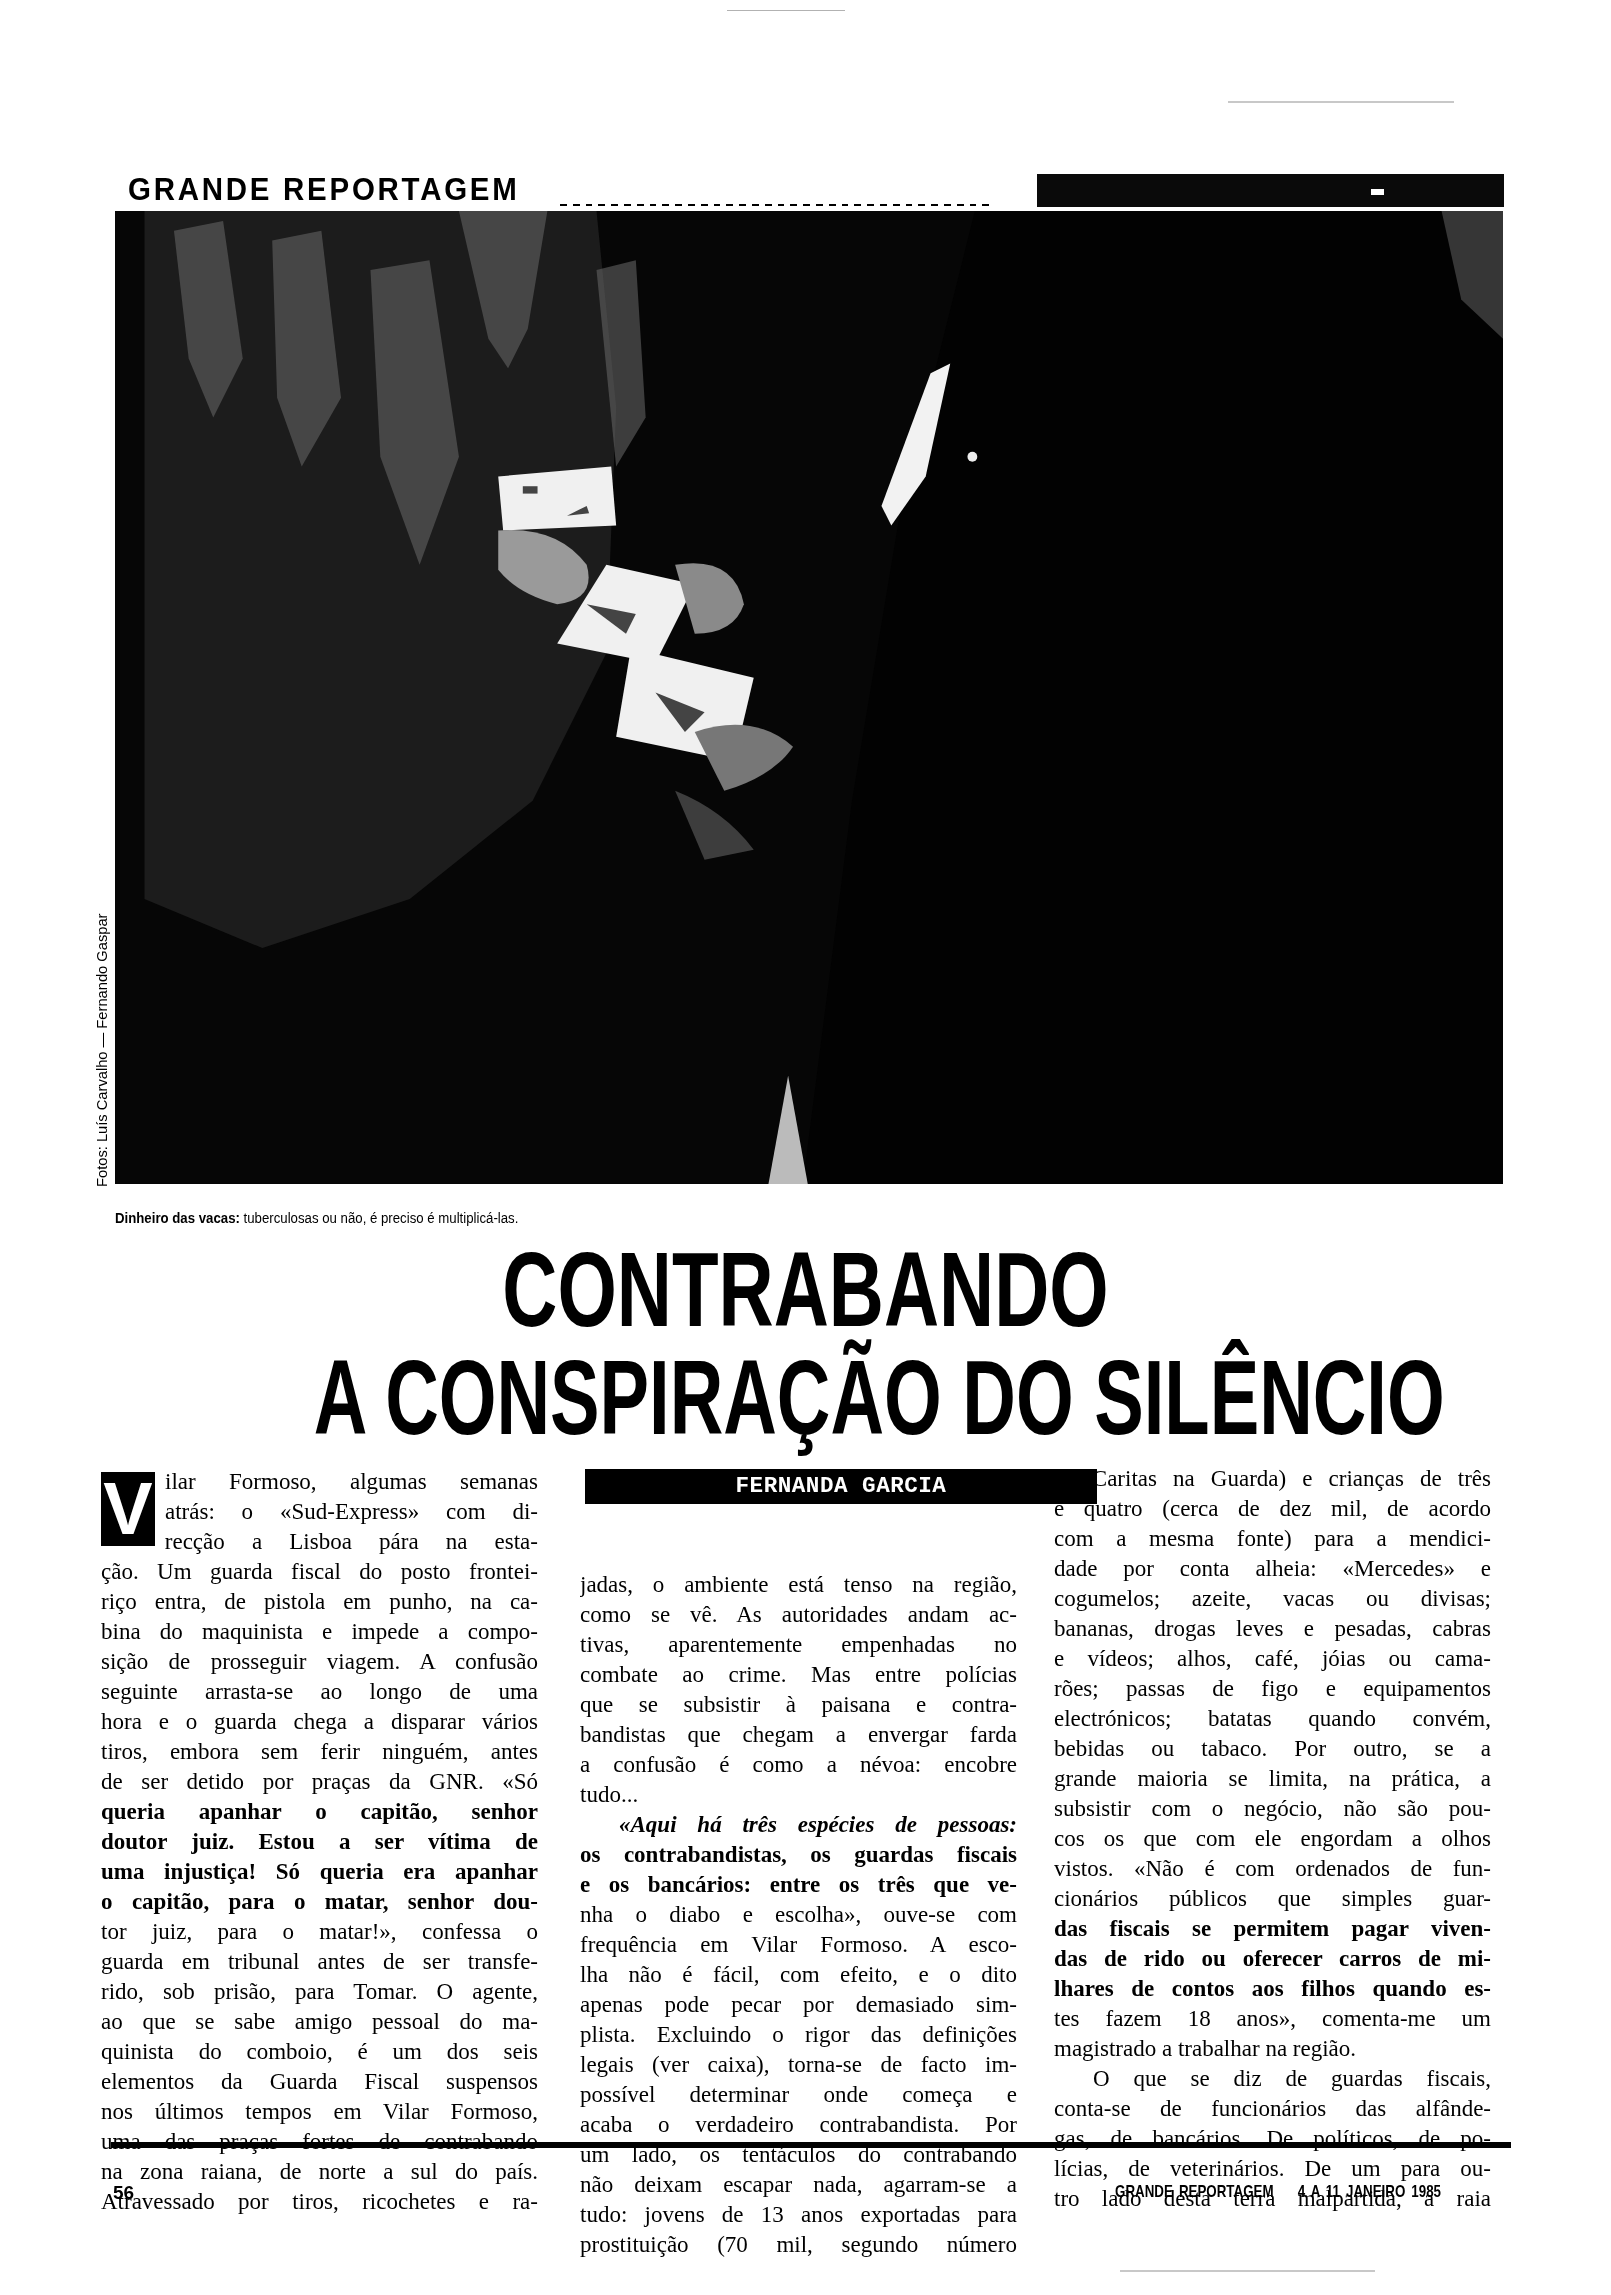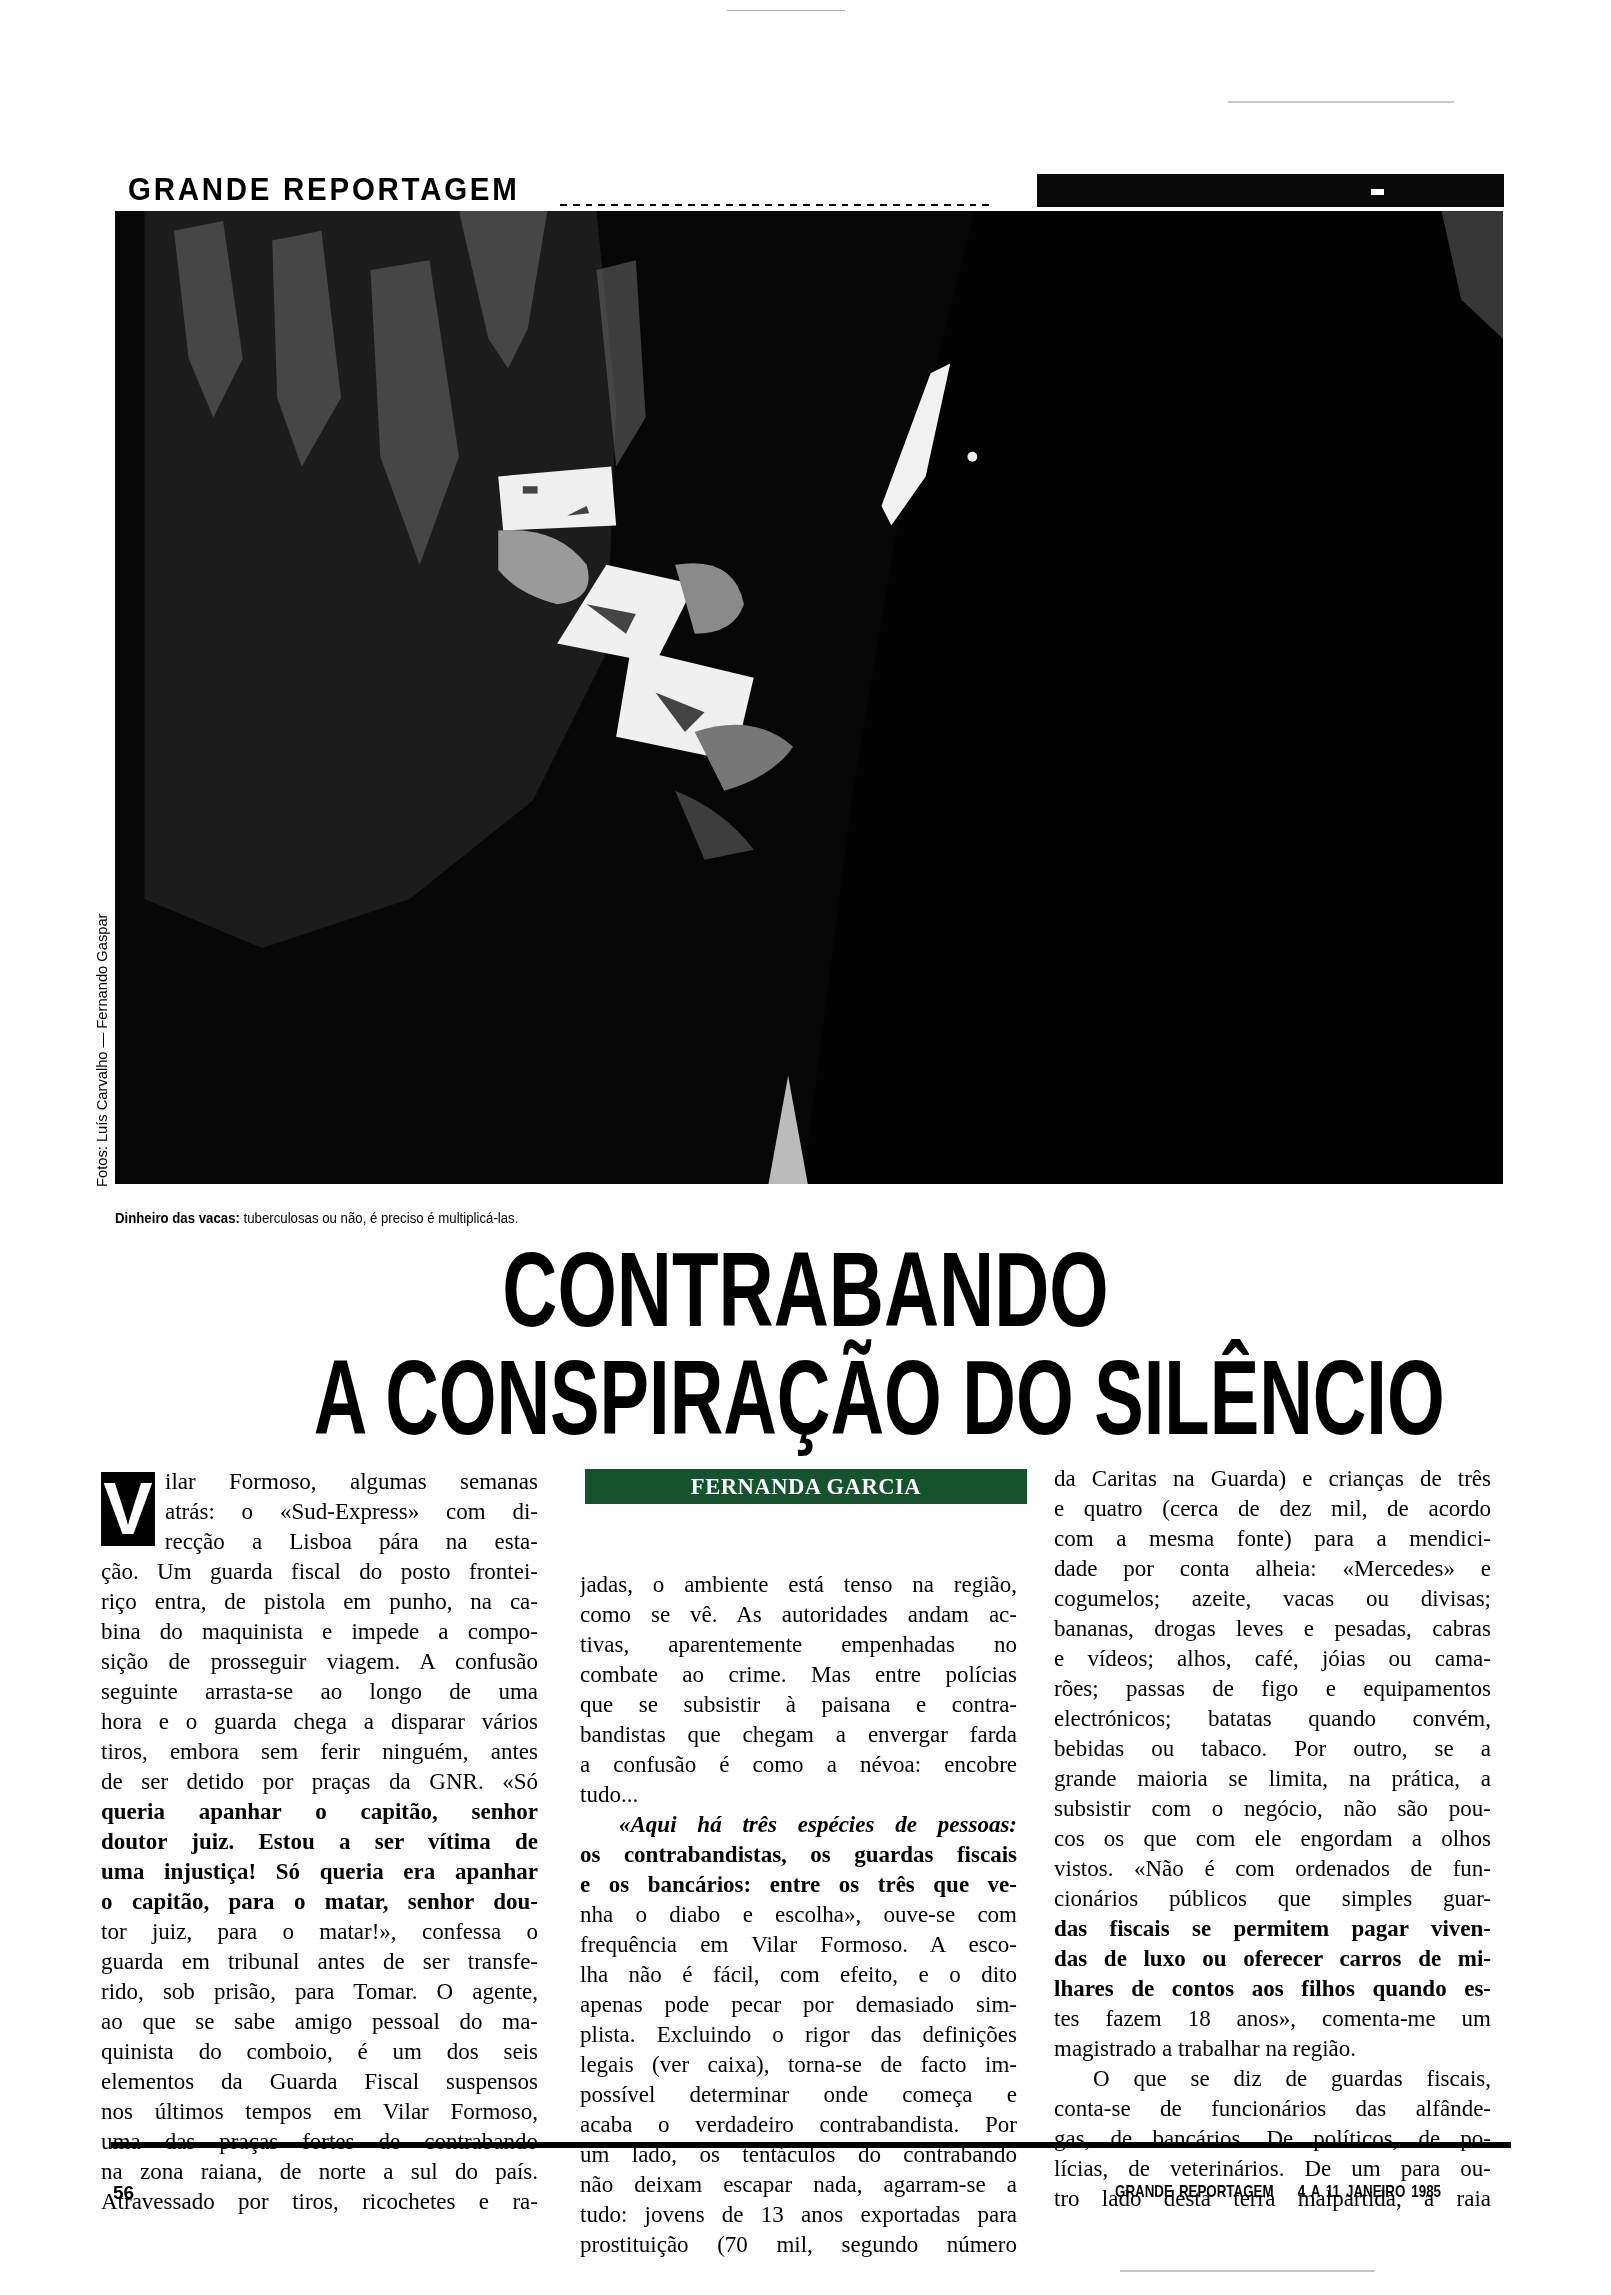--- a/index.html
+++ b/index.html
@@ -59,22 +59,22 @@
   .col .indent { padding-left: 39px; }
   .c1 { left: 101px; }
   .c2 { left: 580px; top: 1570px; }
   .c3 { left: 1054px; top: 1464px; }
   .dropcap {
     float: left; width: 54px; height: 74px; margin: 4.9px 9.8px 0 0; background: #000; color: #fff;
     font-family: "Liberation Sans", "DejaVu Sans", sans-serif; font-weight: 700; font-size: 74px;
     line-height: 74px; text-align: center;
   }
   .byline {
-    position: absolute; left: 585px; top: 1469px; width: 442px; height: 35px; background: #14532d; color: #fff;
-    font-family: Liberation Serif, serif; font-weight: 700; font-size: 22.6px;
+    position: absolute; left: 585px; top: 1469px; width: 512px; height: 35px; background: #000000; color: #fff;
+    font-family: Liberation Mono, monospace; font-weight: 700; font-size: 22.6px;
     line-height: 35px; text-align: center; letter-spacing: 0.5px;
   }
   .bottom-rule {
     position: absolute; left: 111px; top: 2142px; width: 1400px; height: 5.9px; background: #000;
   }
   .footer-page {
     position: absolute; left: 113px; top: 2182px; font-family: "Liberation Sans", "DejaVu Sans", sans-serif;
     font-weight: 700; font-size: 19px;
   }
   .footer-right {
@@ -214,21 +214,21 @@
       <span class="line">e vídeos; alhos, café, jóias ou cama-</span>
       <span class="line">rões; passas de figo e equipamentos</span>
       <span class="line">electrónicos; batatas quando convém,</span>
       <span class="line">bebidas ou tabaco. Por outro, se a</span>
       <span class="line">grande maioria se limita, na prática, a</span>
       <span class="line">subsistir com o negócio, não são pou-</span>
       <span class="line">cos os que com ele engordam a olhos</span>
       <span class="line">vistos. «Não é com ordenados de fun-</span>
       <span class="line" style="font-weight: 400;">cionários públicos que simples guar-</span>
       <span class="line" style="font-weight: 700;">das fiscais se permitem pagar viven-</span>
-      <span class="line" style="font-weight: 700;">das de luxo ou oferecer carros de mi-</span>
+      <span class="line" style="font-weight: 700;">das de rido ou oferecer carros de mi-</span>
       <span class="line" style="font-weight: 700;">lhares de contos aos filhos quando es-</span>
       <span class="line">tes fazem 18 anos», comenta-me um</span>
       <span class="line last">magistrado a trabalhar na região.</span>
       <span class="line indent">O que se diz de guardas fiscais,</span>
       <span class="line">conta-se de funcionários das alfânde-</span>
       <span class="line">gas, de bancários. De políticos, de po-</span>
       <span class="line">lícias, de veterinários. De um para ou-</span>
       <span class="line">tro lado desta terra malpartida, a raia</span>
     </div>
 </div>

